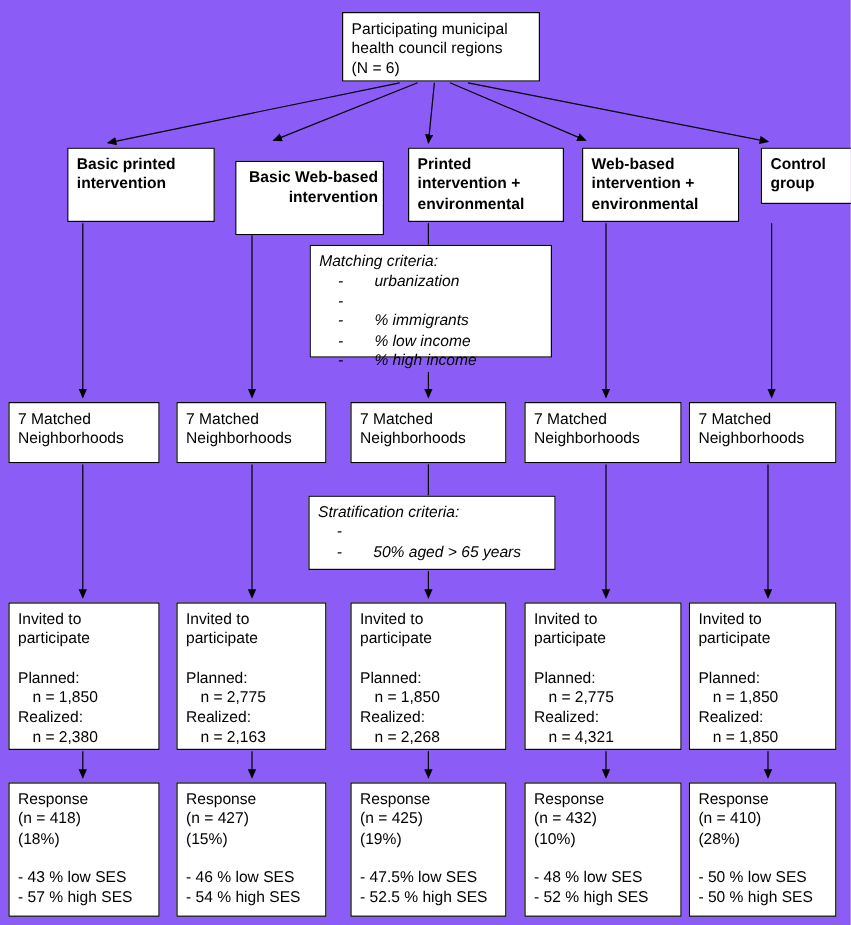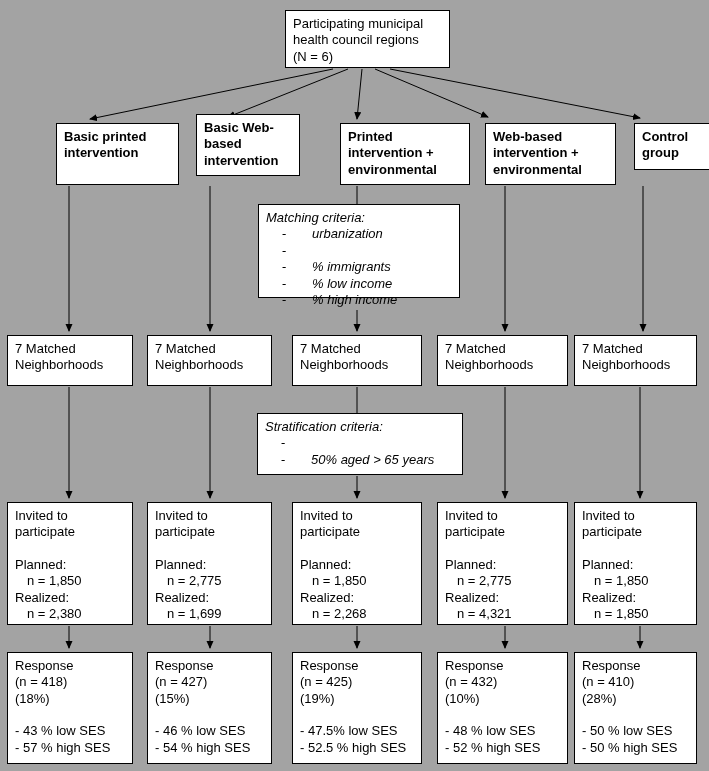--- a/index.html
+++ b/index.html
@@ -1,17 +1,17 @@
 <!DOCTYPE html>
 <html><head>
 <meta charset="utf-8">
 <style>
   html,body { margin:0; padding:0; background:#fff; }
   #canvas {
-    position:relative; width:709px; height:771px; background:#a3a3a3;
+    position:relative; width:709px; height:771px; background:#8b5cf6;
     font-family:"Liberation Sans", sans-serif; color:#000;
   }
   #connectors { position:absolute; left:0; top:0; width:709px; height:771px; }
   .box {
     position:absolute; box-sizing:border-box; background:#fff;
     border:1px solid #000; font-size:13px; line-height:1.26;
     padding:5px 4px 4px 7px;
   }
   .bold  { font-weight:bold;margin-left:48px; }
   .pre   { white-space:pre-line; }
@@ -62,21 +62,21 @@
     <line x1="505" y1="626" x2="505" y2="648" marker-end="url(#ah)"></line>
     <line x1="640" y1="626" x2="640" y2="648" marker-end="url(#ah)"></line>
   </svg>
 
   <div class="box pre" style="left:285px; top:10px; width:165px; height:58px;">Participating municipal
 health council regions
 (N = 6)</div>
 
   <div class="box bold pre" style="left:8px;   top:123px; width:123px; height:62px;">Basic printed
 intervention</div>
-  <div class="box bold pre" style="left:148px; top:114px; width:104px; height:62px;">Basic Web-based
+  <div class="box bold pre" style="left:148px; top:134px; width:124px; height:62px;text-align:right;">Basic Web-based
 intervention</div>
   <div class="box bold pre" style="left:292px; top:123px; width:130px; height:62px;">Printed
 intervention +
 environmental</div>
   <div class="box bold pre" style="left:437px; top:123px; width:131px; height:62px;">Web-based
 intervention +
 environmental</div>
   <div class="box bold pre" style="left:586px; top:123px; width:114px; height:47px;">Control
 group</div>
 
@@ -134,21 +134,21 @@
     <div>Realized:</div>
     <div class="indent">n = 2,380</div>
   </div>
   <div class="box" style="left:147px; top:502px; width:125px; height:123px;">
     <div class="pre">Invited to
 participate</div>
     <div class="spacer"></div>
     <div>Planned:</div>
     <div class="indent">n = 2,775</div>
     <div>Realized:</div>
-    <div class="indent">n = 1,699</div>
+    <div class="indent">n = 2,163</div>
   </div>
   <div class="box" style="left:292px; top:502px; width:130px; height:123px;">
     <div class="pre">Invited to
 participate</div>
     <div class="spacer"></div>
     <div>Planned:</div>
     <div class="indent">n = 1,850</div>
     <div>Realized:</div>
     <div class="indent">n = 2,268</div>
   </div>

